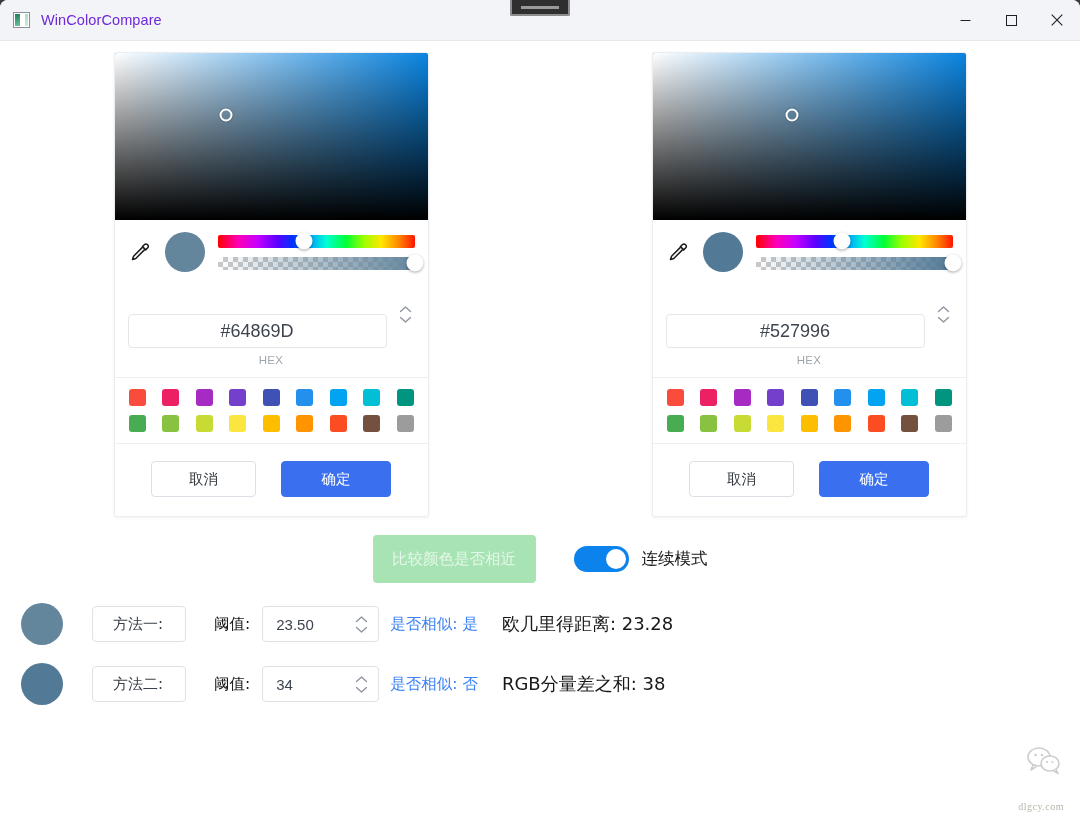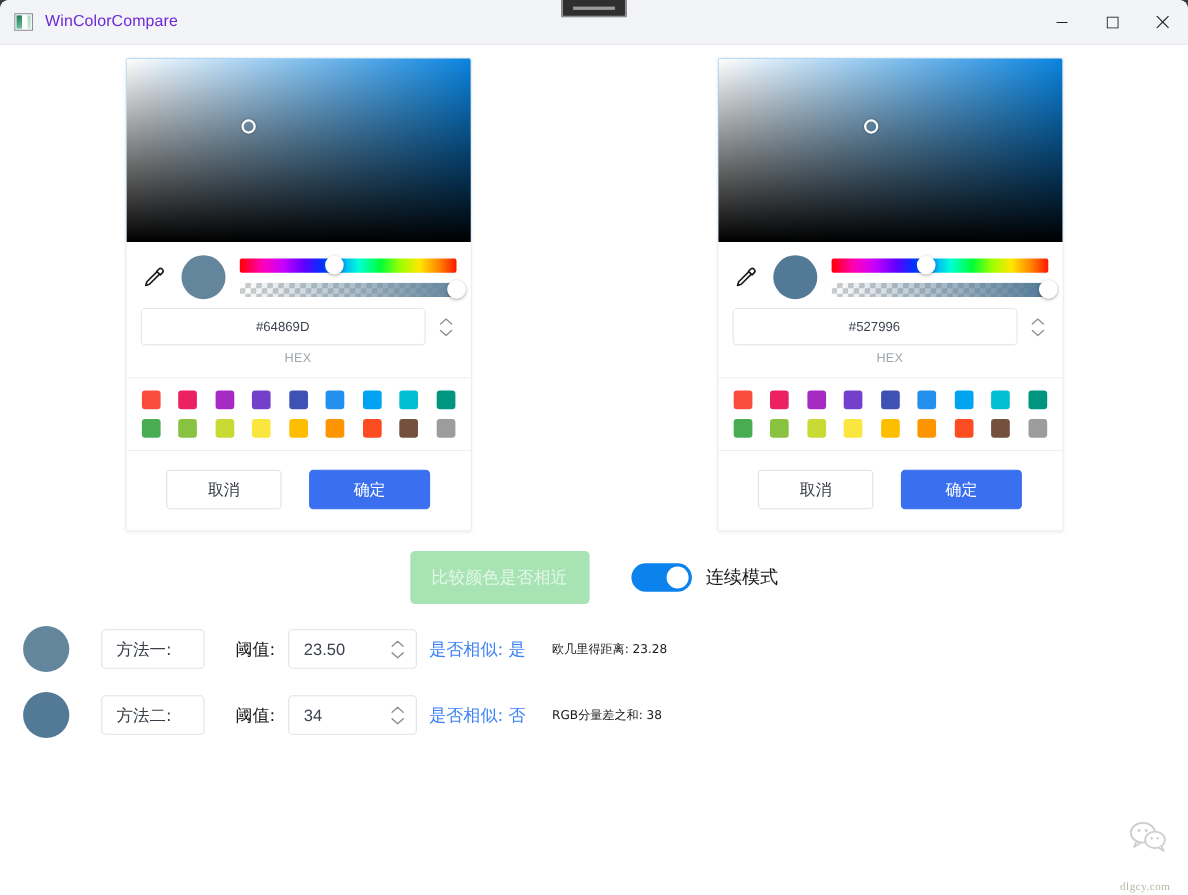--- a/index.html
+++ b/index.html
@@ -207,23 +207,24 @@
     gap: 10px;
   }
   .hex-input {
     flex: 1;
     height: 34px;
     border: 1px solid #e4e7ea;
     border-radius: 4px;
     display: flex;
     align-items: center;
     justify-content: center;
-    font-size: 12px;
+    font-size: 18px;
     color: #3d4450;
     background: #fff;
+    margin-top: 34px;
   }
   .spinner {
     width: 18px; height: 30px;
     display: flex; flex-direction: column;
     align-items: center; justify-content: center;
     gap: 3px;
     color: #8c939d;
     flex-shrink: 0;
   }
   .hex-label {
@@ -335,21 +336,21 @@
     border-radius: 50%;
     flex-shrink: 0;
   }
   .rr-method {
     margin-left: 29px;
     width: 94px; height: 36px;
     border: 1px solid #dfe2e7;
     border-radius: 4px;
     display: flex;
     align-items: center;
-    padding-left: 13px;
+    padding-left: 20px;
     font-size: 15px;
     color: #3a4049;
     font-family: "DejaVu Sans", "Liberation Sans", sans-serif;
     background: #fff;
   }
   .rr-thresh-label {
     margin-left: 28px;
     font-size: 15.5px;
     color: #181818;
     font-family: "DejaVu Sans", "Liberation Sans", sans-serif;
@@ -369,21 +370,21 @@
   .rr-thresh-input .val { flex: 1; }
   .rr-similar {
     margin-left: 11px;
     font-size: 15.5px;
     color: #3b82f6;
     white-space: nowrap;
     font-family: "DejaVu Sans", "Liberation Sans", sans-serif;
   }
   .rr-metric {
     margin-left: 24px;
-    font-size: 11px;
+    font-size: 18px;
     color: #181818;
     white-space: nowrap;
     font-family: "DejaVu Sans", "Liberation Sans", sans-serif;
   }
 
   
   .watermark {
     position: absolute;
     right: 18px;
     bottom: 38px;

